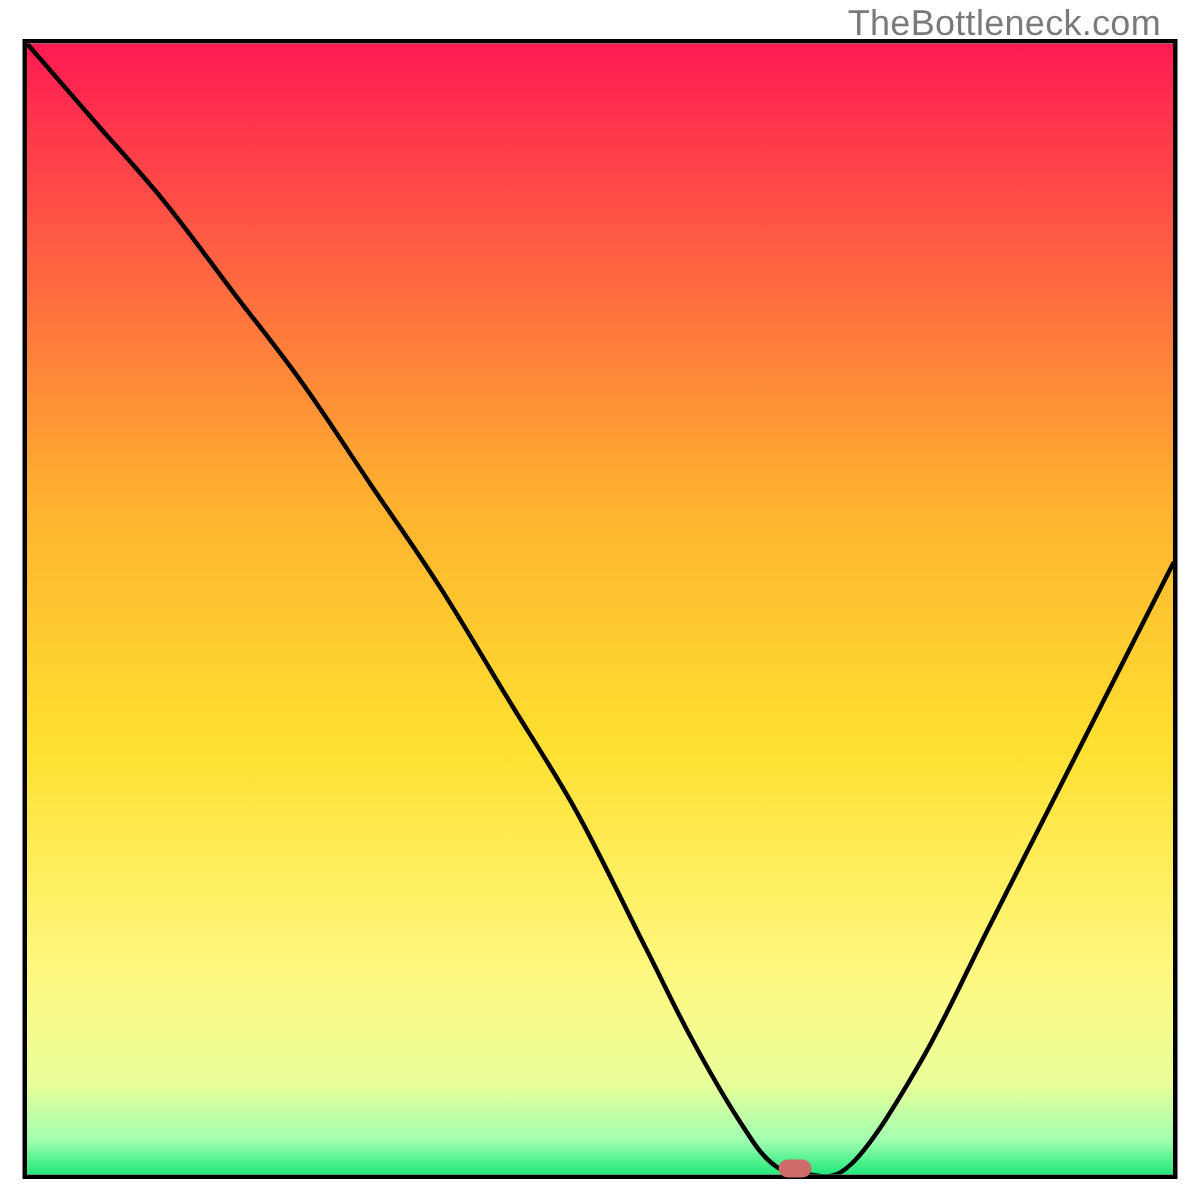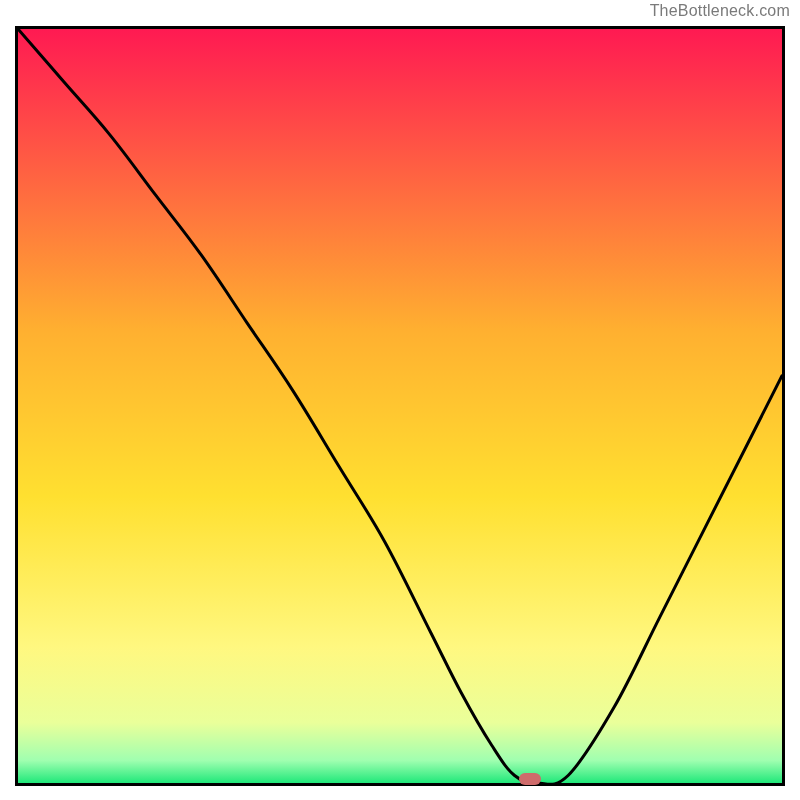--- a/index.html
+++ b/index.html
@@ -8,23 +8,23 @@
     width: 800px;
     height: 800px;
     background: #ffffff;
     font-family: Arial, Helvetica, sans-serif;
     position: relative;
     overflow: hidden;
   }
   .watermark {
     position: absolute;
     top: 2px;
-    right: 10px;
+    right: 26px;
     color: #7a7a7a;
-    font-size: 16px;
+    font-size: 24px;
     font-weight: 500;
     letter-spacing: 0.2px;
     z-index: 10;
   }
   .plot-frame {
     position: absolute;
     left: 15px;
     top: 26px;
     width: 770px;
     height: 760px;

